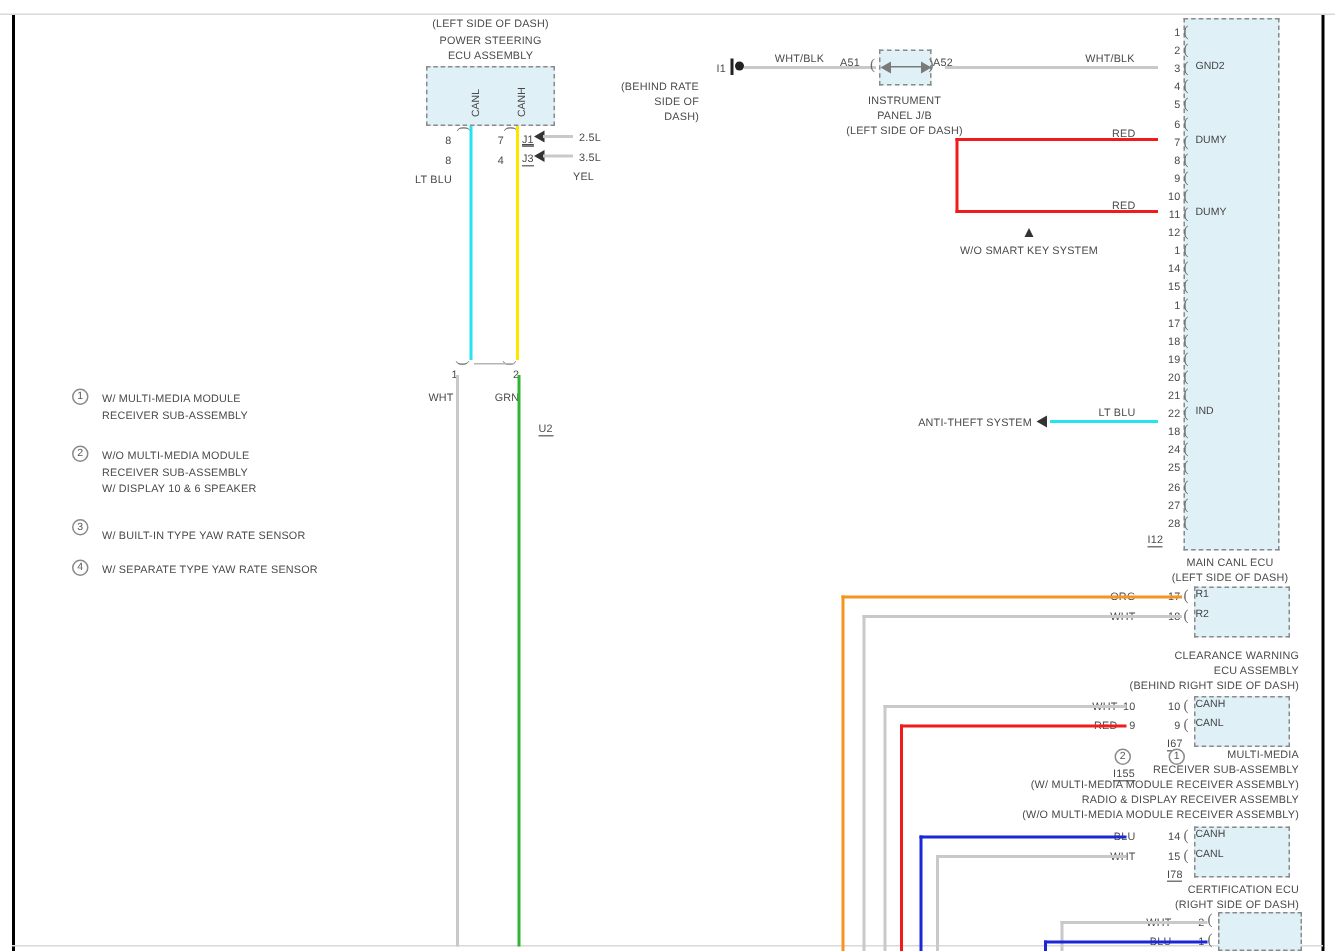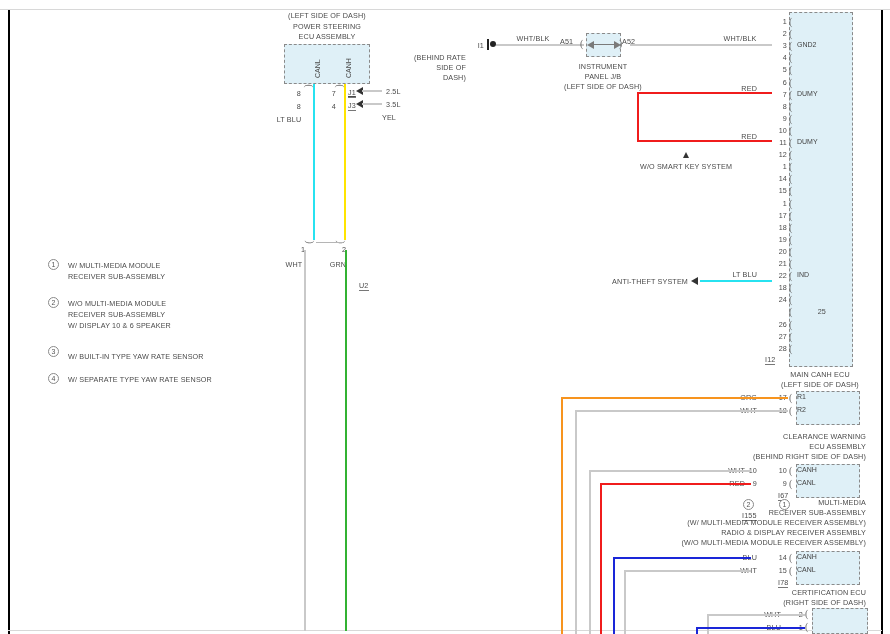--- a/index.html
+++ b/index.html
@@ -255,31 +255,31 @@
       <div class="term" style="left: 789px; top: 247.9px;">(</div>
       <div class="txt r" style="left: 787px; top: 259px;">21</div>
       <div class="term" style="left: 789px; top: 260px;">(</div>
       <div class="txt r" style="left: 787px; top: 271.1px;">22</div>
       <div class="term" style="left: 789px; top: 272.1px;">(</div>
       <div class="pinname" style="left: 797px; top: 271.1px;">IND</div>
       <div class="txt r" style="left: 787px; top: 283.2px;">18</div>
       <div class="term" style="left: 789px; top: 284.2px;">(</div>
       <div class="txt r" style="left: 787px; top: 295.3px;">24</div>
       <div class="term" style="left: 789px; top: 296.3px;">(</div>
-      <div class="txt r" style="left: 787px; top: 307.4px; margin-left: 39px;">25</div>
+      <div class="txt r" style="left: 787px; top: 307.4px;">25</div>
       <div class="term" style="left: 789px; top: 308.4px;">(</div>
       <div class="txt r" style="left: 787px; top: 319.5px;">26</div>
       <div class="term" style="left: 789px; top: 320.5px;">(</div>
       <div class="txt r" style="left: 787px; top: 331.6px;">27</div>
       <div class="term" style="left: 789px; top: 332.6px;">(</div>
       <div class="txt r" style="left: 787px; top: 343.7px;">28</div>
       <div class="term" style="left: 789px; top: 344.7px;">(</div>
     </div>
   <div class="txt ul" style="left:765px; top:355px;">I12</div>
-  <div class="txt c" style="left:820px; top:370px;">MAIN CANH ECU</div>
+  <div class="txt c" style="left:820px; top:370px;">MAIN CANL ECU</div>
   <div class="txt c" style="left:820px; top:380px;">(LEFT SIDE OF DASH)</div>
 
   <div id="legend-block">
       <div class="legend-num" style="left: 48px; top: 259px;">1</div>
       <div class="txt" style="left: 68px; top: 261px;">W/ MULTI-MEDIA MODULE</div>
       <div class="txt" style="left: 68px; top: 272px;">RECEIVER SUB-ASSEMBLY</div>
       <div class="legend-num" style="left: 48px; top: 297px;">2</div>
       <div class="txt" style="left: 68px; top: 299px;">W/O MULTI-MEDIA MODULE</div>
       <div class="txt" style="left: 68px; top: 310px;">RECEIVER SUB-ASSEMBLY</div>
       <div class="txt" style="left: 68px; top: 321px;">W/ DISPLAY 10 &amp; 6 SPEAKER</div>

